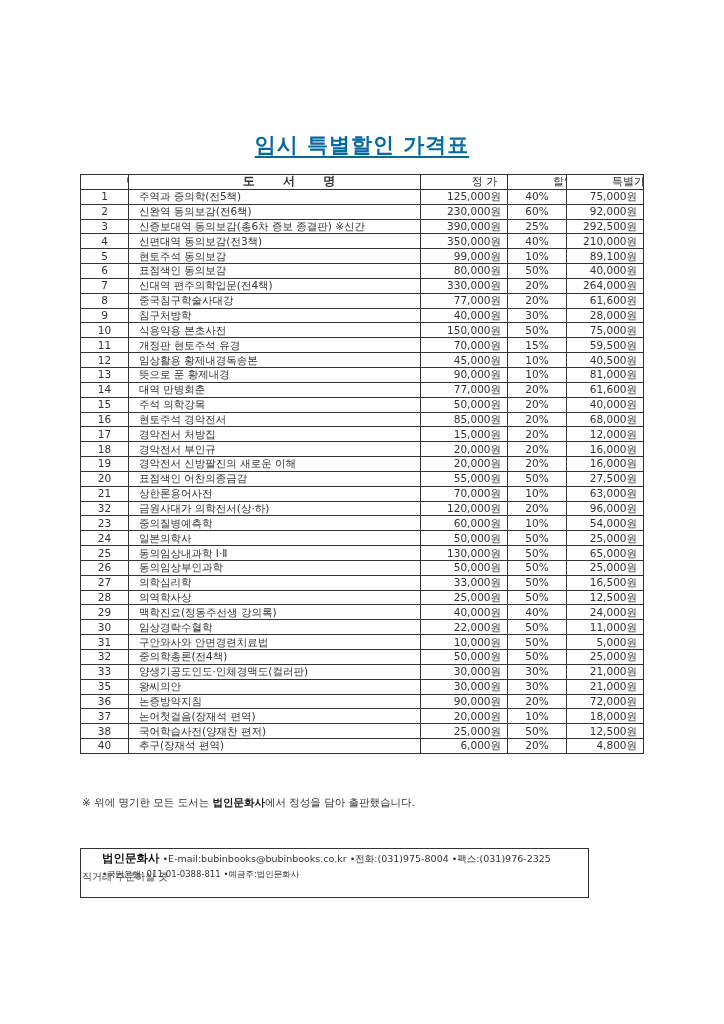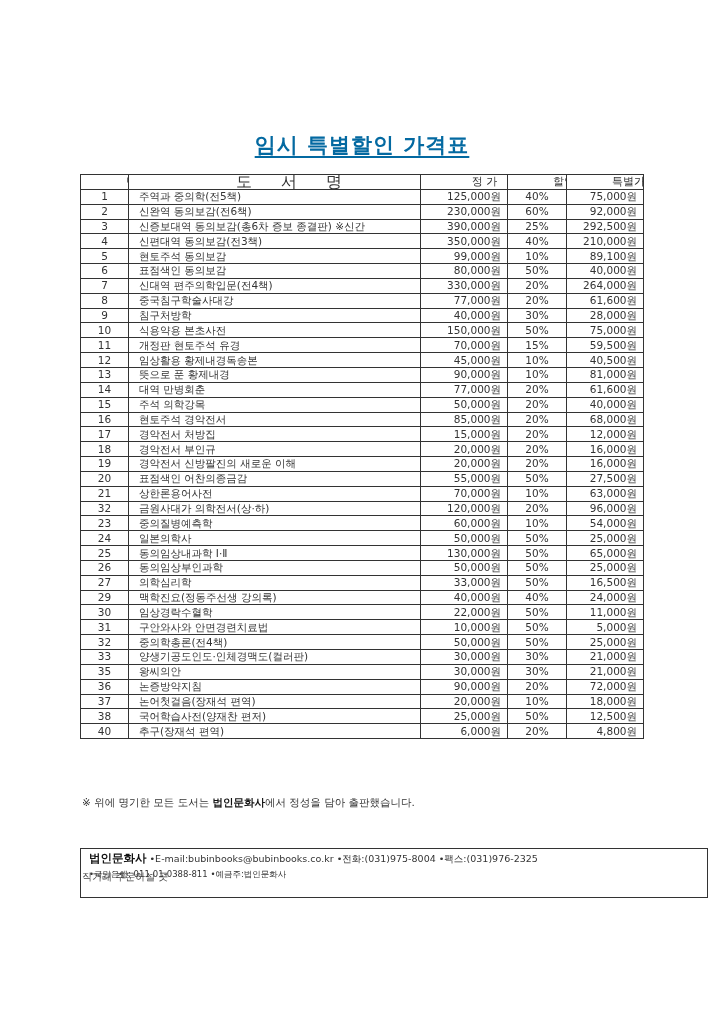--- a/index.html
+++ b/index.html
@@ -6,30 +6,30 @@
   body { width: 724px; height: 1024px; position: relative; overflow: hidden;
          font-family: "DejaVu Sans", sans-serif; color: #222; }
   .title { position: absolute; left: 0; width: 724px; top: 131px; text-align: center;
            font-size: 21px; font-weight: bold; letter-spacing: 1px; color: #0369a1; }
   .title span { text-decoration: underline; text-underline-offset: 4px; text-decoration-thickness: 2px; }
   table.price { position: absolute; left: 80px; top: 174px; width: 563px;
                 border-collapse: collapse; table-layout: fixed; font-size: 10.5px; }
   table.price td, table.price th { border: 1px solid #333; height: 13.85px; padding: 0 4px;
                 line-height: 13px; white-space: nowrap; overflow: hidden; font-weight: normal; color: #333; }
   table.price th { text-align: center; font-size: 11px; padding-left: 45px; }
-  table.price th.name-h { font-weight: normal; letter-spacing: 12px; font-size: 16px; }
+  table.price th.name-h { font-weight: bold; letter-spacing: 12px; font-size: 12px; }
   td.no { text-align: center; }
   td.name { text-align: left; padding-left: 10px !important; }
   td.price, td.special { text-align: right; padding-right: 6px !important; }
   td.rate { text-align: center; }
   .note { position: absolute; left: 82px; top: 796px; font-size: 10.5px; color: #333; }
   .note b { font-weight: bold; color: #111; }
   .order-label { position: absolute; left: 82px; top: 826px; font-size: 10px; color: #444; margin-top: 44px; }
-  .footer-box { position: absolute; left: 80px; top: 848px; width: 628px; height: 50px;
-                border: 1px solid #333; font-size: 9.5px; color: #333; padding: 2px 8px; box-sizing: border-box; }
+  .footer-box { position: absolute; left: 80px; top: 848px; width: 509px; height: 50px;
+                border: 1px solid #333; font-size: 9.5px; color: #333; padding: 2px 21px; box-sizing: border-box; }
   .footer-box .line { height: 15.5px; line-height: 15.5px; white-space: nowrap; }
   .footer-box .brand { font-weight: bold; font-size: 11.5px; color: #111; }
   .footer-box .l2 { font-size: 10px; }
   .footer-box .l3 { font-size: 8.5px; }
 </style>
 </head>
 <body>
 
 <div class="title"><span>임시 특별할인 가격표</span></div>
 
@@ -234,20 +234,27 @@
         <td class="special">25,000원</td>
       </tr>
       <tr>
         <td class="no">27</td>
         <td class="name">의학심리학</td>
         <td class="price">33,000원</td>
         <td class="rate">50%</td>
         <td class="special">16,500원</td>
       </tr>
       <tr>
+        <td class="no">28</td>
+        <td class="name">의역학사상</td>
+        <td class="price">25,000원</td>
+        <td class="rate">50%</td>
+        <td class="special">12,500원</td>
+      </tr>
+      <tr>
         <td class="no">29</td>
         <td class="name">맥학진요(정동주선생 강의록)</td>
         <td class="price">40,000원</td>
         <td class="rate">40%</td>
         <td class="special">24,000원</td>
       </tr>
       <tr>
         <td class="no">30</td>
         <td class="name">임상경락수혈학</td>
         <td class="price">22,000원</td>

